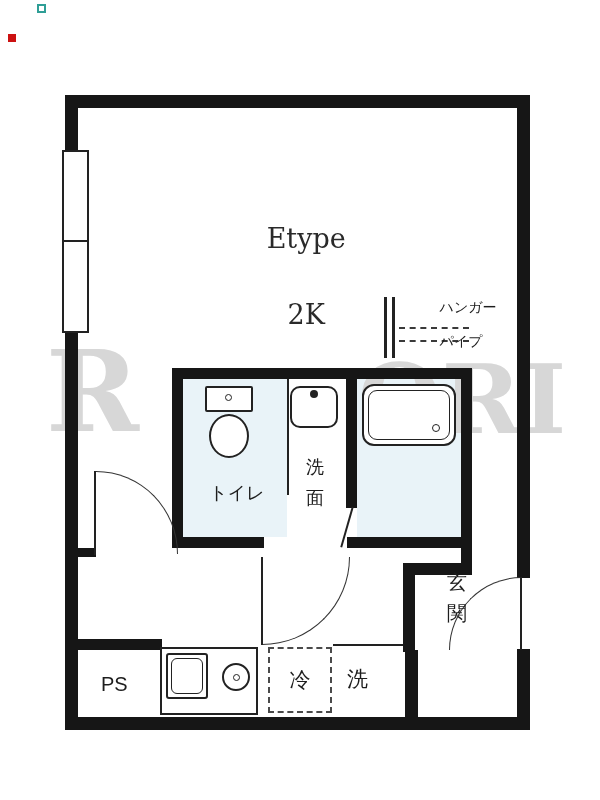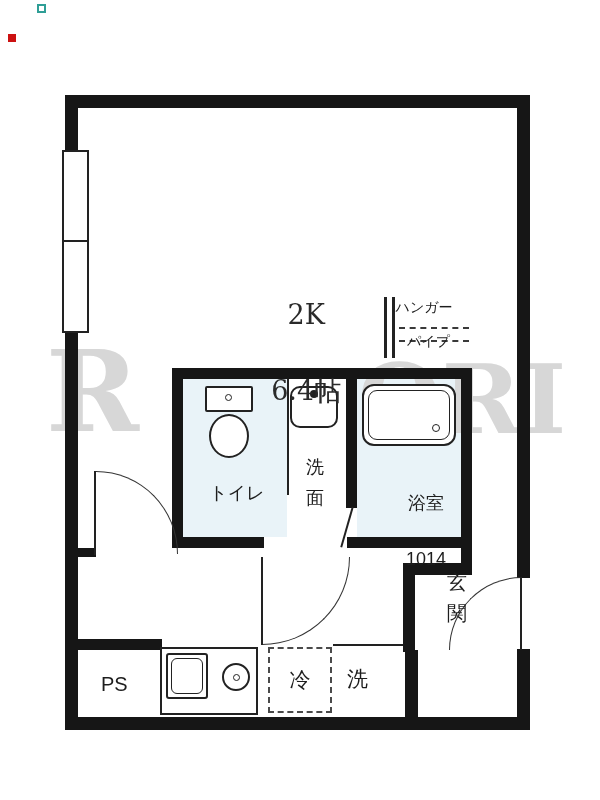--- a/index.html
+++ b/index.html
@@ -69,21 +69,21 @@
   <div class="abs" style="left:310px;top:390px;width:8px;height:8px;background:#222;border-radius:50%;"></div>
 
   <div class="box" style="left:362px;top:384px;width:94px;height:62px;border-radius:12px;"></div>
   <div class="abs" style="left:368px;top:390px;width:82px;height:50px;border:1.5px solid #222;border-radius:9px;"></div>
   <div class="abs" style="left:432px;top:424px;width:8px;height:8px;border:1.5px solid #222;border-radius:50%;"></div>
 
   <div class="ln" style="left:384px;top:297px;width:3px;height:61px;"></div>
   <div class="ln" style="left:392px;top:297px;width:3px;height:61px;"></div>
   <div class="dash" style="left:399px;top:327px;width:70px;"></div>
   <div class="dash" style="left:399px;top:340px;width:70px;"></div>
-  <div class="txt" style="left:380px;top:282px;width:70px;text-align:right;font-size:14px;line-height:17px;">
+  <div class="txt" style="left:424px;top:282px;width:70px;text-align:left;font-size:14px;line-height:17px;">
     <span>ハンガー</span><br>
     <span>パイプ</span>
   </div>
 
   <div class="arc" style="left:96px;top:471px;width:82px;height:83px;border-top:1.5px solid #333;border-right:1.5px solid #333;border-top-right-radius:100% 100%;"></div>
   <div class="ln" style="left:94px;top:471px;width:2px;height:84px;"></div>
 
   <div class="arc" style="left:262px;top:557px;width:88px;height:88px;border-bottom:1.5px solid #333;border-right:1.5px solid #333;border-bottom-right-radius:100% 100%;"></div>
   <div class="ln" style="left:261px;top:557px;width:2px;height:88px;"></div>
 
@@ -99,35 +99,30 @@
   <div class="abs center" style="left:268px;top:647px;width:64px;height:66px;border:2px dashed #4a4a4a;font-size:21px;color:#1d1d1d;">
     <span>冷</span>
   </div>
 
   <div class="txt" style="left:347px;top:665px;font-size:21px;">洗</div>
 
   <div class="txt" style="left:101px;top:673px;font-size:20px;">PS</div>
 
 
   <div class="txt" style="left:204px;top:182px;width:170px;text-align:center;font-family:'DejaVu Serif',serif;font-size:27px;line-height:38px;color:#2a2a2a;">
-    <br>
+    <span>Etype</span><br>
     <span>2K</span><br>
-    <span>6.4帖</span>
   </div>
 
   <div class="txt" style="left:197px;top:481px;width:80px;font-size:18px;">トイレ</div>
 
   <div class="vtxt" style="left:302px;top:452px;width:26px;font-size:18px;line-height:1.7;">
     <span>洗</span>
     <span>面</span>
   </div>
 
-  <div class="txt" style="left:376px;top:461px;width:80px;text-align:center;font-size:18px;line-height:28px;">
-    <span>浴室</span><br>
-    <span>1014</span>
-  </div>
 
   <div class="vtxt" style="left:444px;top:567px;width:26px;font-size:20px;line-height:1.55;">
     <span>玄</span>
     <span>関</span>
   </div>
 
 </div>
 
 </body></html>

